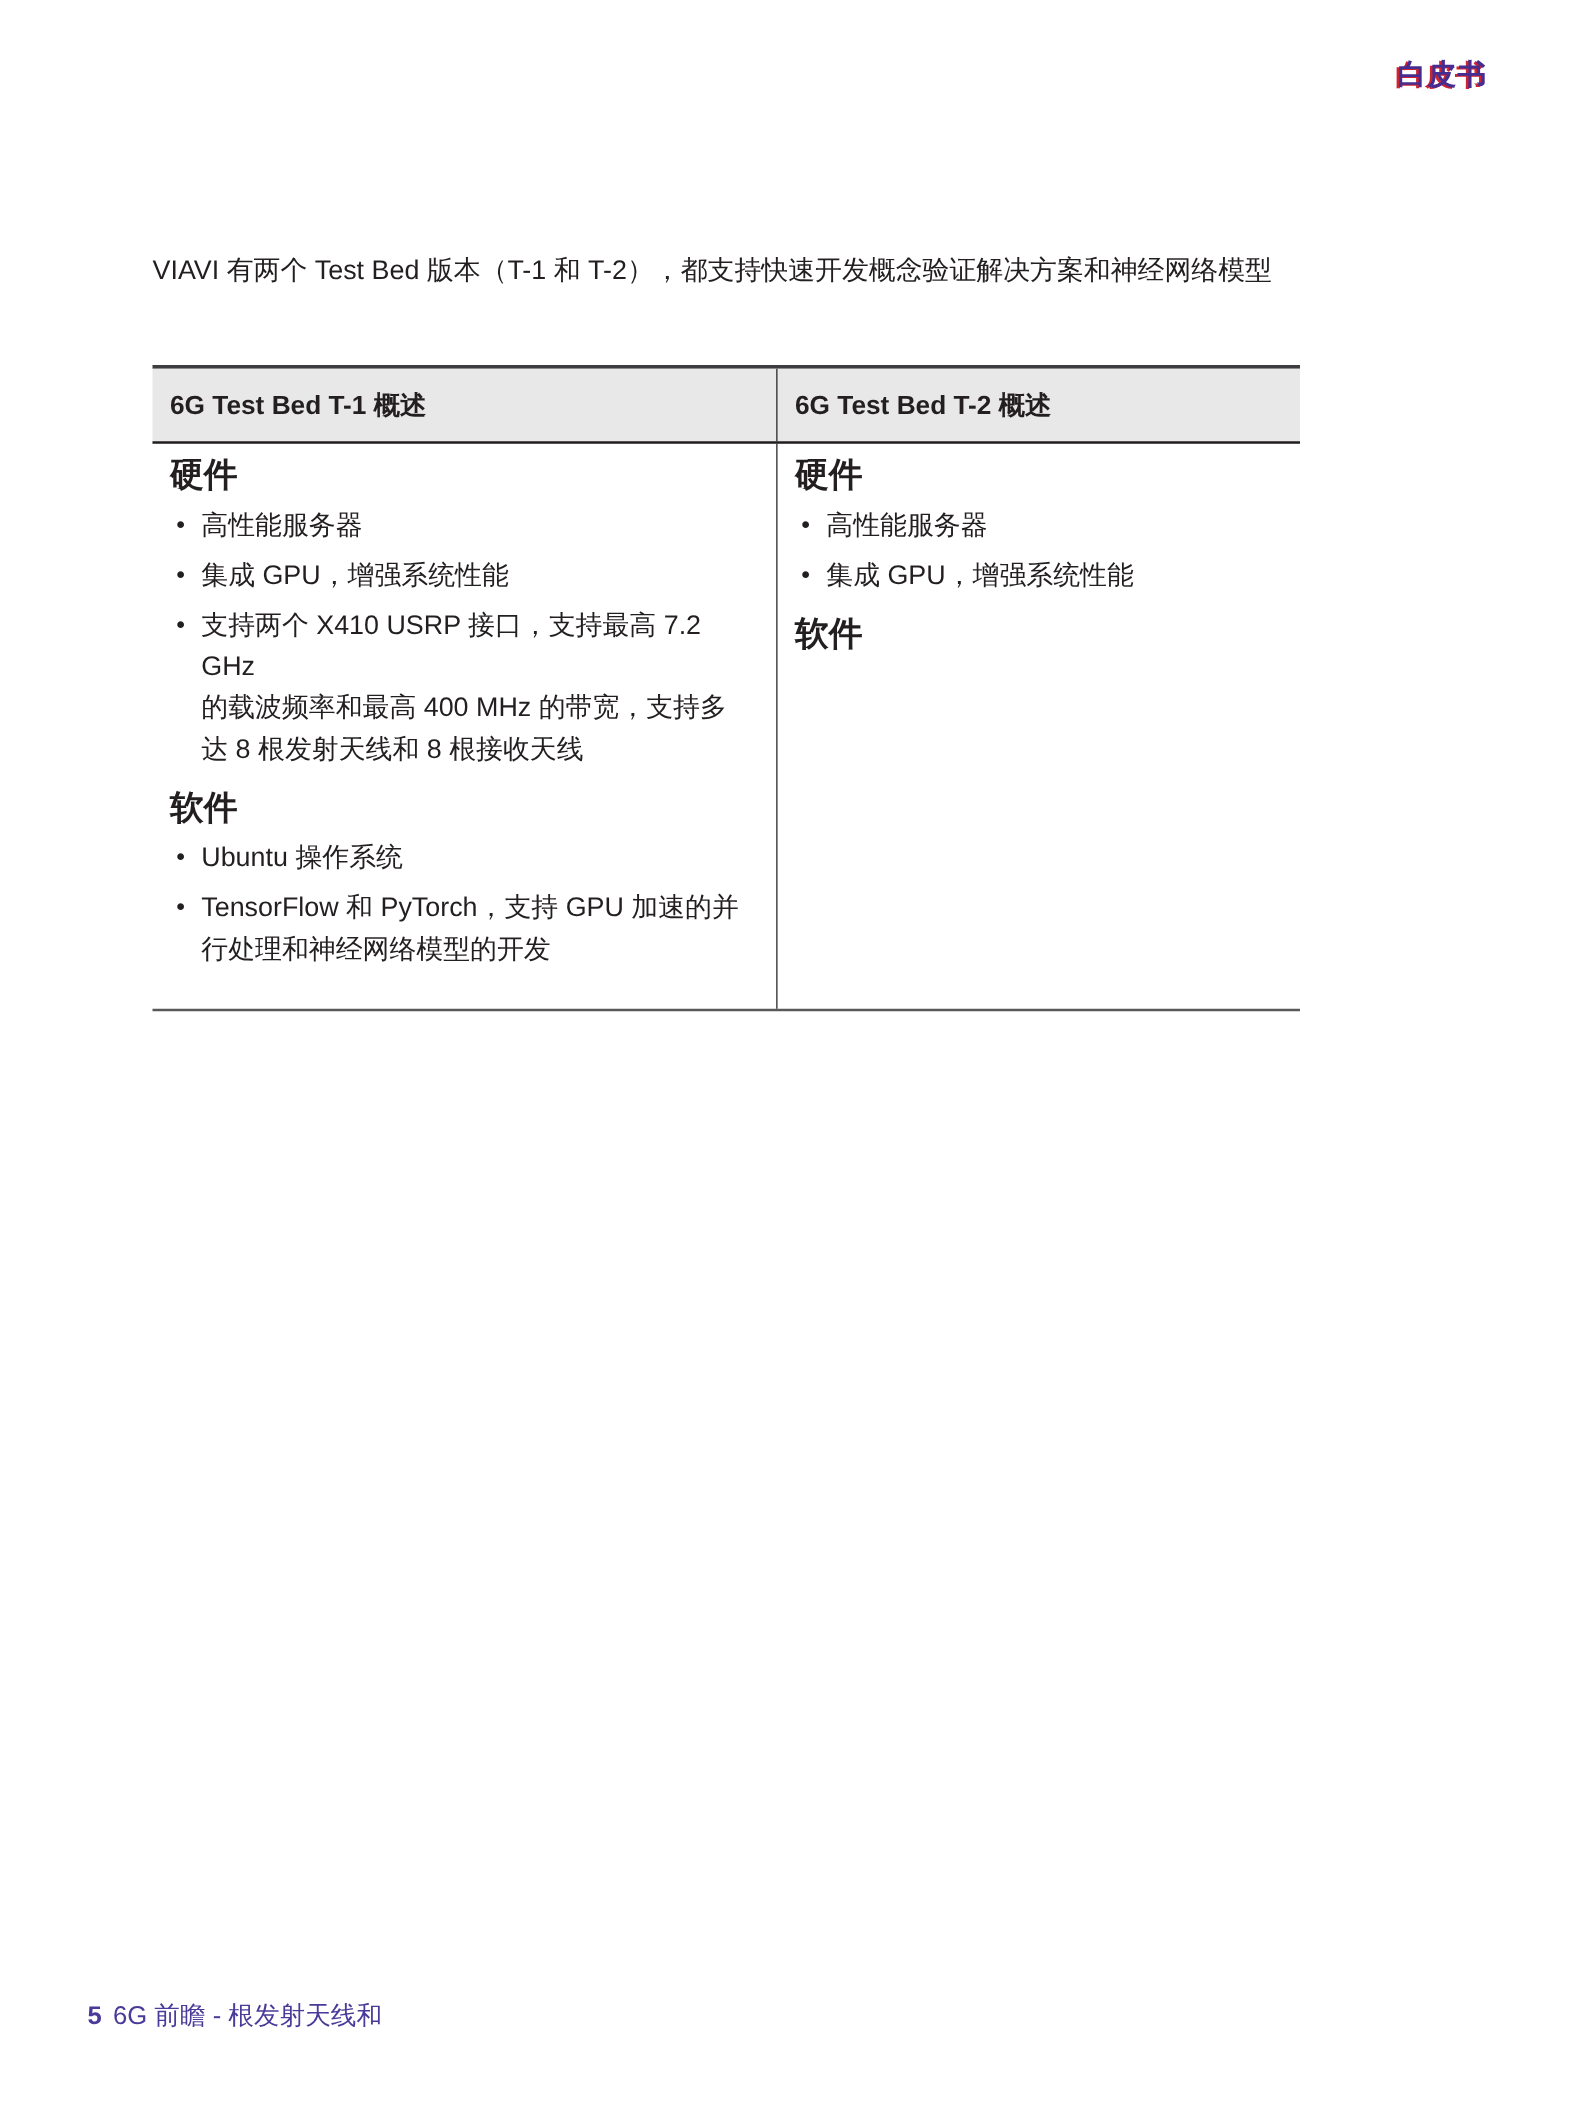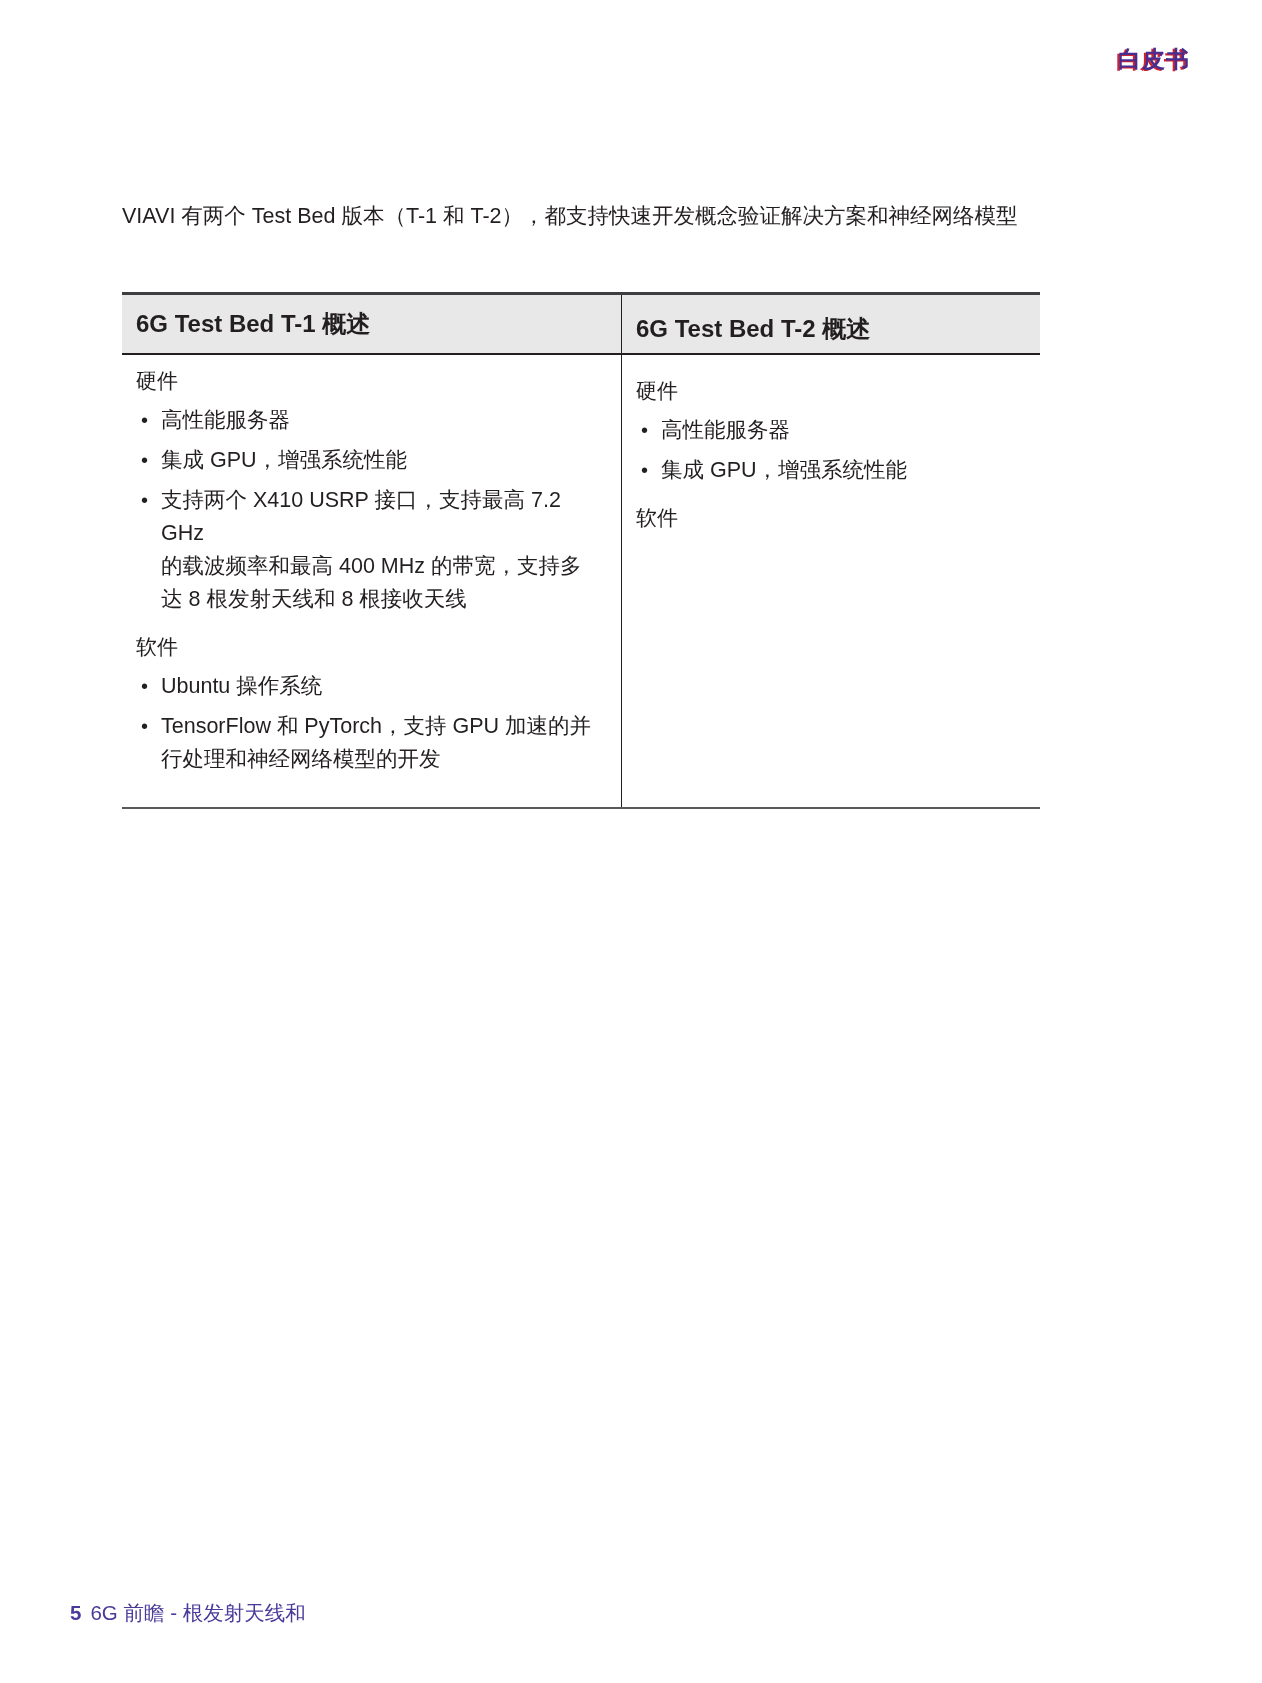--- a/index.html
+++ b/index.html
@@ -49,42 +49,42 @@
     border-bottom: 2px solid #58595b;
     box-sizing: border-box;
   }
   .tbl-head {
     display: flex;
     background: #e8e8e9;
     border-bottom: 2px solid #231f20;
     height: 58px;
   }
   .th {
-    font-size: 24px;
+    font-size: 21px;
     font-weight: bold;
     display: flex;
     align-items: center;
     box-sizing: border-box;
     padding-left: 14px;
   }
   .col-1 { width: 500px; }
-  .col-2 { flex: 1; margin-top: 10px; }
+  .col-2 { flex: 1; }
   .divider-right { border-right: 1.5px solid #231f20; }
 
   .tbl-body { display: flex; }
   .td {
     box-sizing: border-box;
     font-size: 21.5px;
     line-height: 33px;
     padding: 9px 16px 24px 14px;
   }
 
   .section-heading {
-    font-size: 21px;
-    font-weight: normal;
+    font-size: 27px;
+    font-weight: bold;
     margin: 14px 0 7px 0;
     line-height: 33px;
   }
   .section-heading.first { margin-top: 0; }
 
   ul.bullets {
     list-style: none;
     margin: 0;
     padding: 0;
   }

